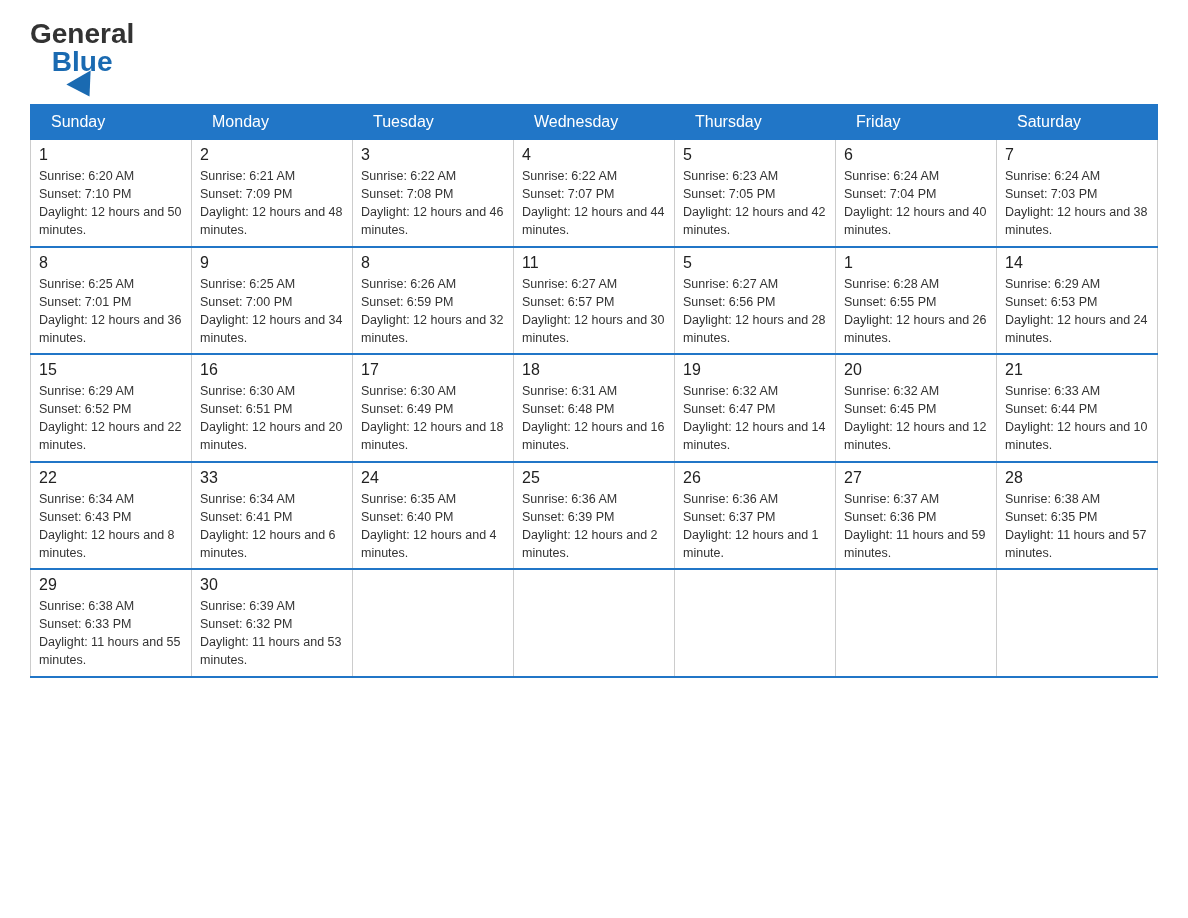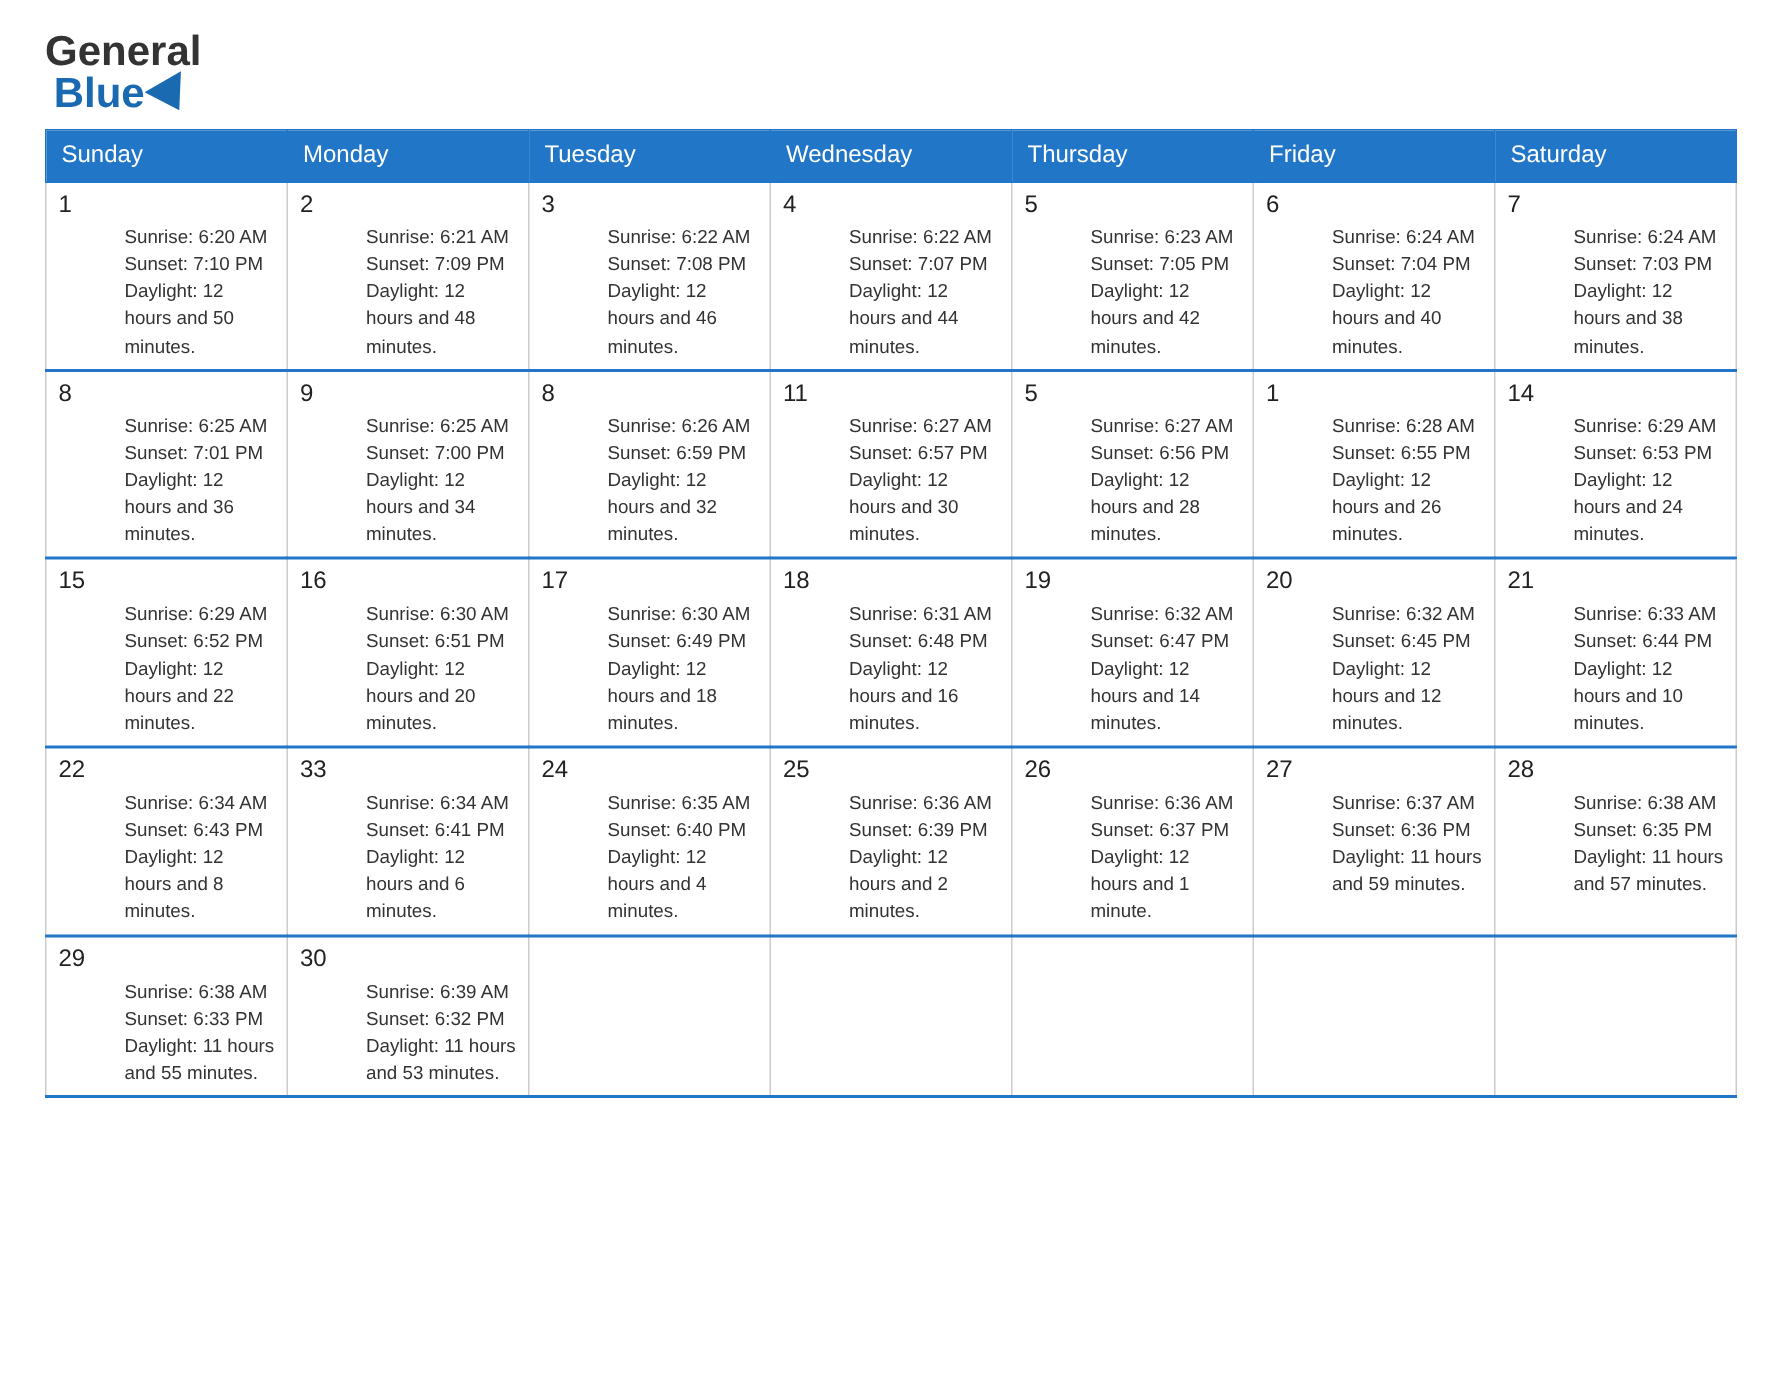--- a/index.html
+++ b/index.html
@@ -27,20 +27,21 @@
       color: #333;
       line-height: 1;
     }
     .logo-blue {
       font-size: 28px;
       font-weight: bold;
       color: #1a6ab1;
       line-height: 1;
       display: flex;
       align-items: center;
+      flex-direction: column;
     }
     .logo-triangle {
       width: 0;
       height: 0;
       border-left: 14px solid transparent;
       border-right: 14px solid transparent;
       border-top: 22px solid #1a6ab1;
       display: inline-block;
       margin-left: 4px;
       transform: rotate(-30deg);
@@ -65,21 +66,21 @@
       border-collapse: collapse;
       margin-top: 8px;
     }
     thead tr {
       background-color: #2176c7;
     }
     thead th {
       color: #fff;
       font-size: 16px;
       font-weight: normal;
-      padding: 8px 10px;
+      padding: 8px 20px;
       text-align: left;
       border: 1px solid #2176c7;
     }
     tbody td {
       vertical-align: top;
       padding: 6px 8px;
       border: 1px solid #ccc;
       font-size: 13px;
       color: #333;
       width: 14.28%;
@@ -92,21 +93,20 @@
       font-size: 16px;
       font-weight: normal;
       color: #222;
       display: block;
       margin-bottom: 3px;
     }
     .day-info {
       font-size: 12.5px;
       line-height: 1.45;
       color: #333;
-      margin-left: 44px;
     }
     .empty-cell {
       background: #fff;
     }
   </style>
 </head>
 <body>
 
 <div class="header-area">
   <div class="logo">

